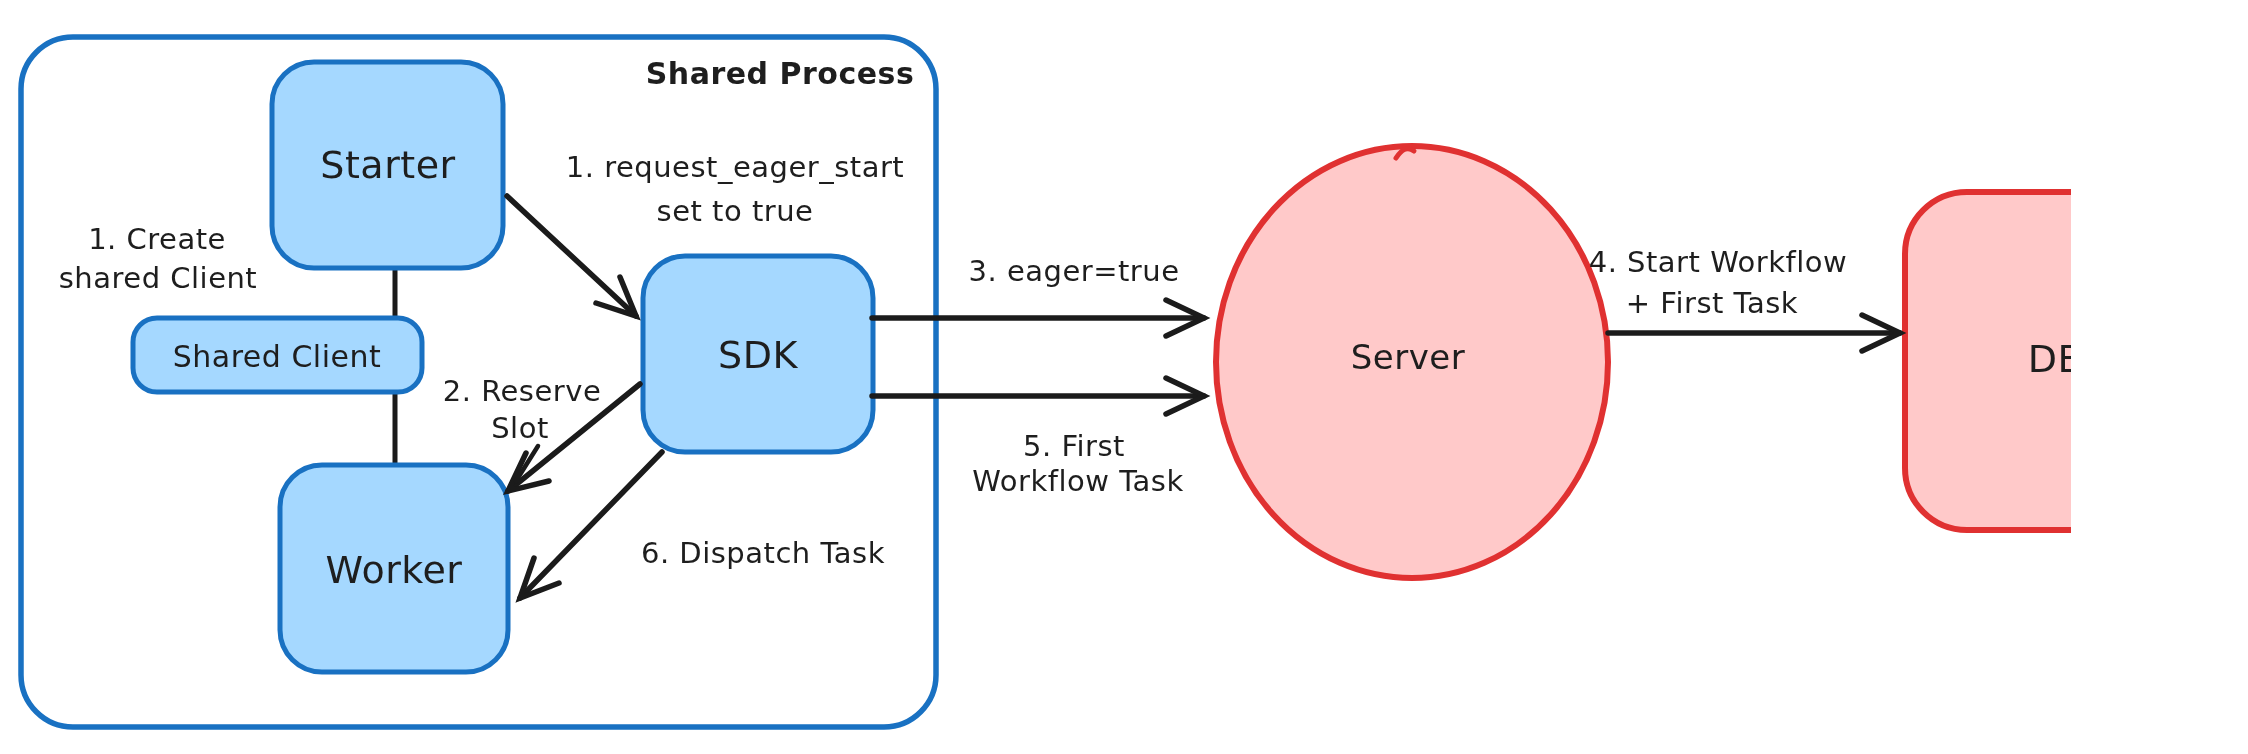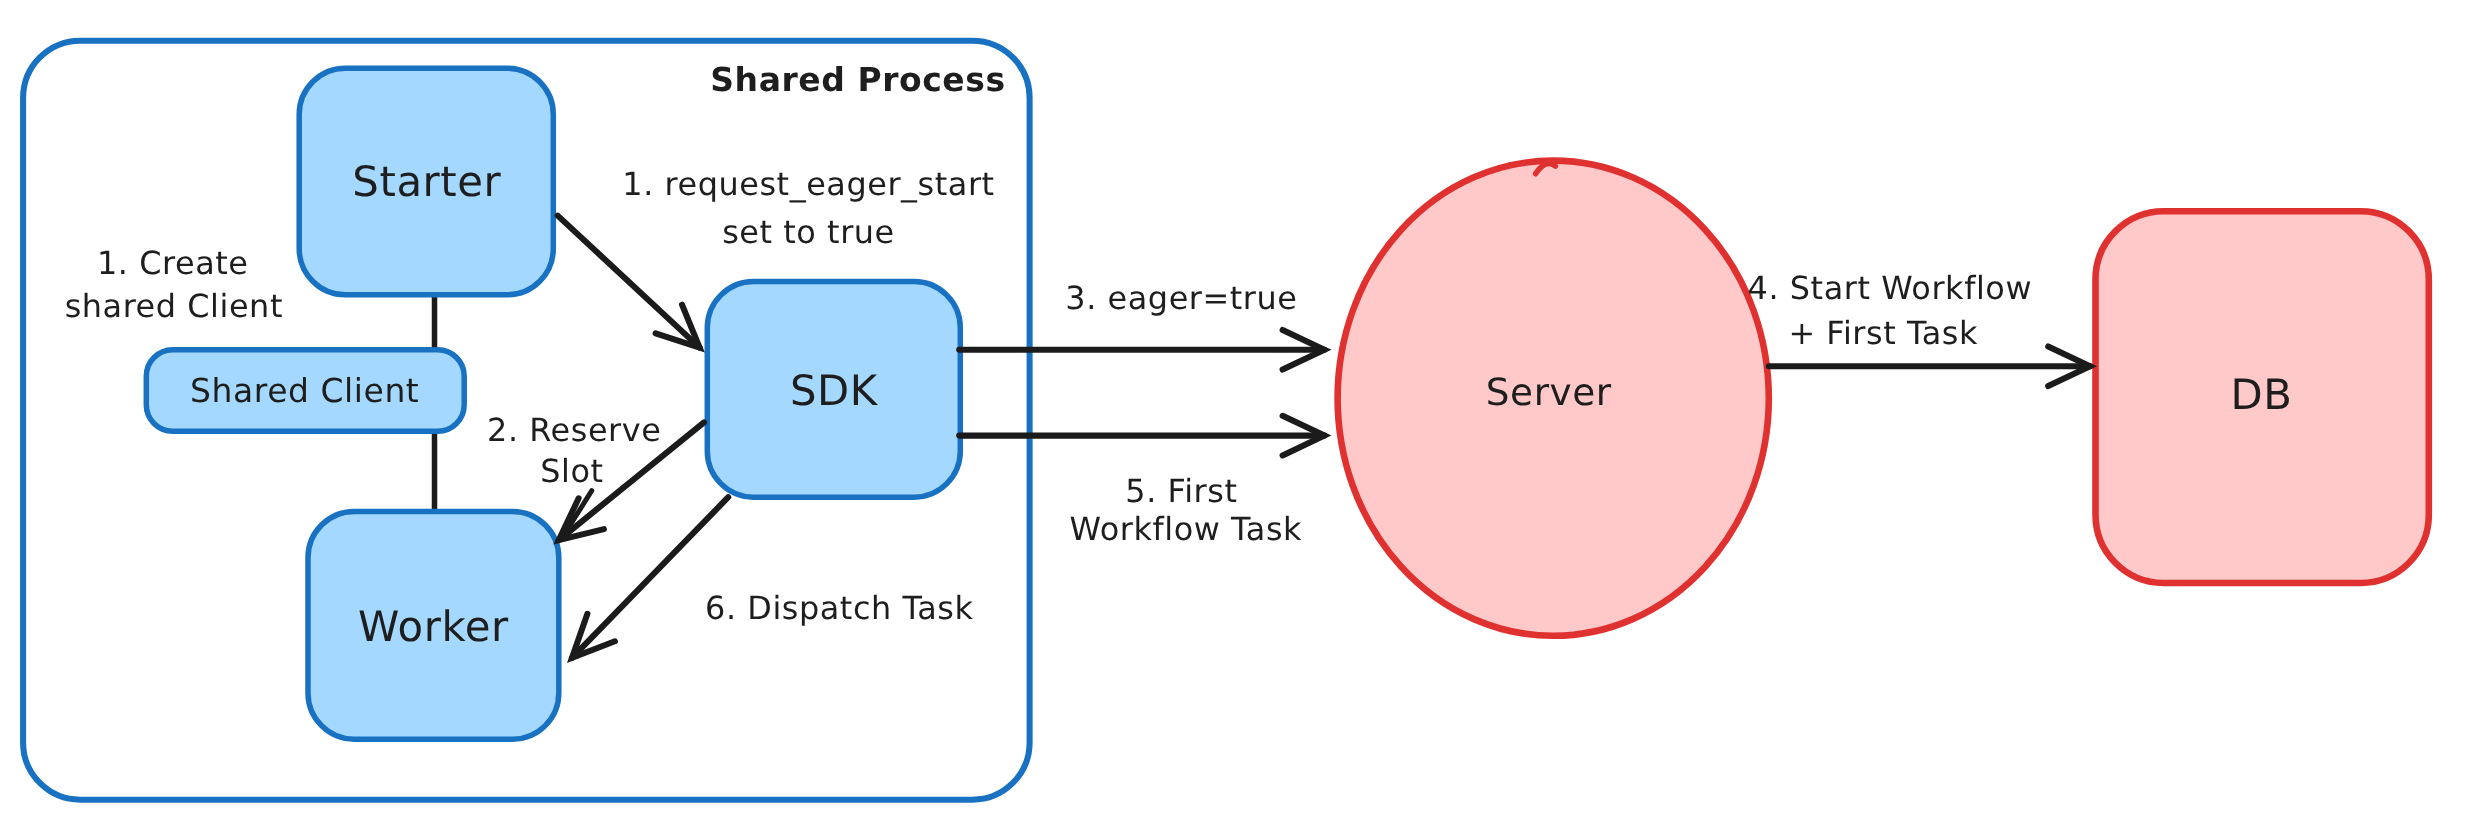--- a/index.html
+++ b/index.html
@@ -2,21 +2,21 @@
 <html><head>
 <meta charset="utf-8">
 <style>
   html, body {
     margin: 0;
     padding: 0;
     background: #ffffff;
   }
   .canvas {
     position: relative;
-    width: 2248px;
+    width: 2071px;
     height: 754px;
     background: #ffffff;
     font-family: "DejaVu Sans", "Liberation Sans", sans-serif;
     overflow: hidden;
   }
   svg { display: block; }
   text {
     font-family: "DejaVu Sans", "Liberation Sans", sans-serif;
     fill: #1e1e1e;
     letter-spacing: 0.5px;

